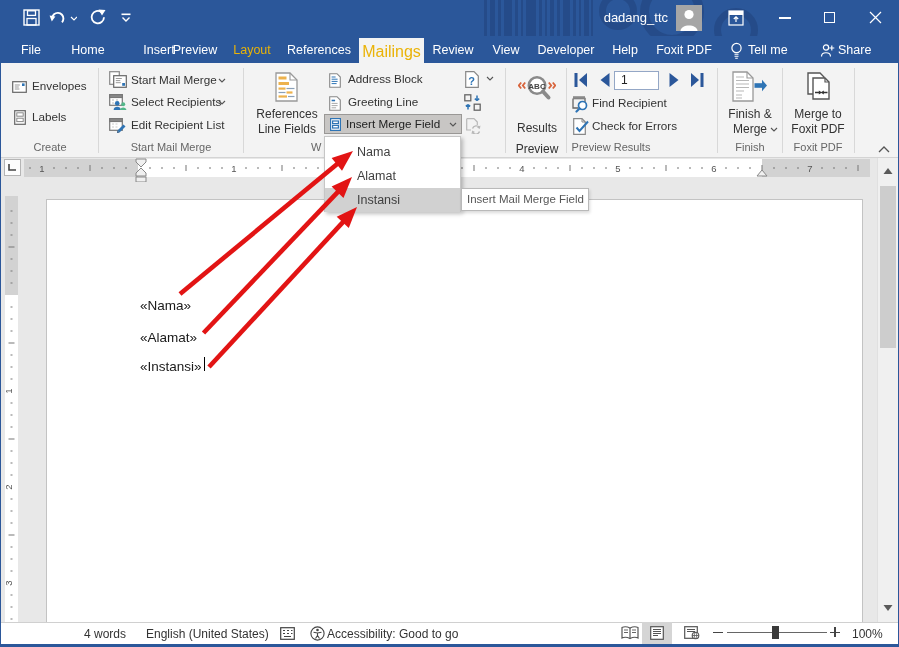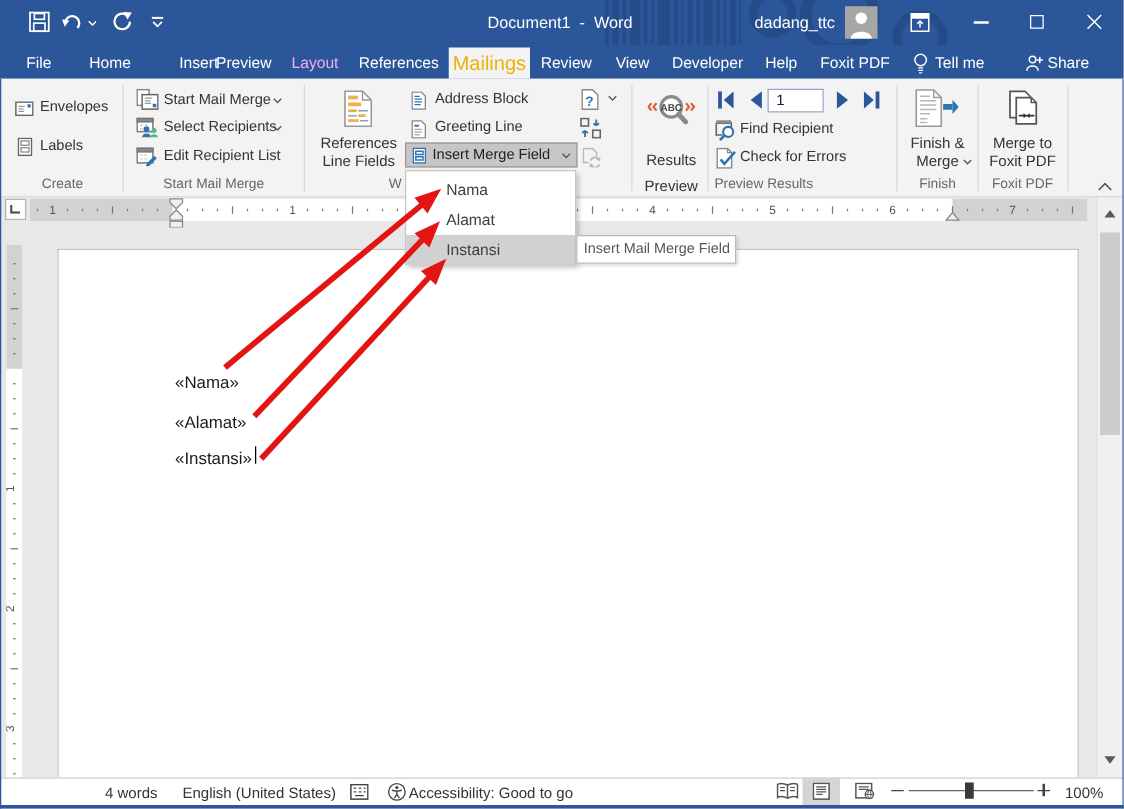--- a/index.html
+++ b/index.html
@@ -41,21 +41,20 @@
 <path d="M22,7 L25,10 L28,7" fill="none" stroke="#fff" stroke-width="1.2"></path>
 </svg>
 <svg class="abs" style="left:89px;top:9px;" width="17" height="17" viewBox="0 0 17 17">
 <path d="M12.5,3.2 A6.2,6.2 0 1 0 15,8.3" fill="none" stroke="#fff" stroke-width="1.8"></path>
 <polygon points="9.5,0.5 16.5,1 13,6.5" fill="#fff"></polygon>
 </svg>
 <svg class="abs" style="left:120px;top:13px;" width="12" height="10" viewBox="0 0 12 10">
 <rect x="1.5" y="0.5" width="9" height="1.6" fill="#fff"></rect>
 <path d="M2.5,4.5 L6,8 L9.5,4.5" fill="none" stroke="#fff" stroke-width="1.4"></path>
 </svg>
-<div class="tx" style="left:348px;top:10px;width:200px;text-align:center;color:#fff;font-size:13px;">Document1&nbsp; - &nbsp;Word</div>
 <div class="tx" style="left:560px;top:10px;width:108px;text-align:right;color:#fff;font-size:13px;">dadang_ttc</div>
 <div class="abs" style="left:676px;top:5px;width:26px;height:26px;background:#a6a6a6;">
 <svg width="26" height="26" viewBox="0 0 26 26">
         <circle cx="13" cy="9.5" r="4.6" fill="#fff"></circle>
         <path d="M4.5,26 C4.5,18.5 21.5,18.5 21.5,26 Z" fill="#fff"></path>
       </svg>
     </div>
 <svg class="abs" style="left:728px;top:10px;" width="16" height="16" viewBox="0 0 16 16">
 <rect x="1" y="1" width="14" height="14" fill="none" stroke="#fff" stroke-width="1.2"></rect>
 <rect x="1" y="1" width="14" height="4" fill="#fff"></rect>
@@ -65,21 +64,21 @@
 <div class="abs" style="left:824px;top:12px;width:11px;height:11px;border:1.1px solid #fff;"></div>
 <svg class="abs" style="left:869px;top:11px;" width="13" height="13" viewBox="0 0 13 13">
 <path d="M1,1 L12,12 M12,1 L1,12" stroke="#fff" stroke-width="1.2"></path>
     </svg>
 </div>
 <div class="abs" style="left:0;top:36px;width:899px;height:27px;background:#2b579a;">
 <div class="tx" style="left:-14px;top:7px;width:90px;text-align:center;color:#fff;font-size:12.5px;">File</div>
 <div class="tx" style="left:43px;top:7px;width:90px;text-align:center;color:#fff;font-size:12.5px;">Home</div>
 <div class="tx" style="left:96px;top:7px;width:90px;text-align:center;color:#fff;font-size:12.5px;padding-left:36px;">Insert</div>
 <div class="tx" style="left:150px;top:7px;width:90px;text-align:center;color:#fff;font-size:12.5px;">Preview</div>
-<div class="tx" style="left:207px;top:7px;width:90px;text-align:center;color:#f0abfc;font-size:12.5px;">Layout</div>
+<div class="tx" style="left:207px;top:7px;width:90px;text-align:center;color:#eab308;font-size:12.5px;">Layout</div>
 <div class="tx" style="left:274px;top:7px;width:90px;text-align:center;color:#fff;font-size:12.5px;">References</div>
 <div class="tx" style="left:408px;top:7px;width:90px;text-align:center;color:#fff;font-size:12.5px;">Review</div>
 <div class="tx" style="left:461px;top:7px;width:90px;text-align:center;color:#fff;font-size:12.5px;">View</div>
 <div class="tx" style="left:521px;top:7px;width:90px;text-align:center;color:#fff;font-size:12.5px;">Developer</div>
 <div class="tx" style="left:580px;top:7px;width:90px;text-align:center;color:#fff;font-size:12.5px;">Help</div>
 <div class="tx" style="left:639px;top:7px;width:90px;text-align:center;color:#fff;font-size:12.5px;">Foxit PDF</div>
 <div class="abs" style="left:359px;top:2px;width:65px;height:25px;background:#f3f3f3;"></div>
 <div class="tx" style="left:359px;top:7px;width:65px;text-align:center;color:#eab308;font-size:16px;">Mailings</div>
 <svg class="abs" style="left:730px;top:6px;" width="13" height="17" viewBox="0 0 13 17">
 <circle cx="6.5" cy="6" r="4.6" fill="none" stroke="#fff" stroke-width="1.2"></circle>

